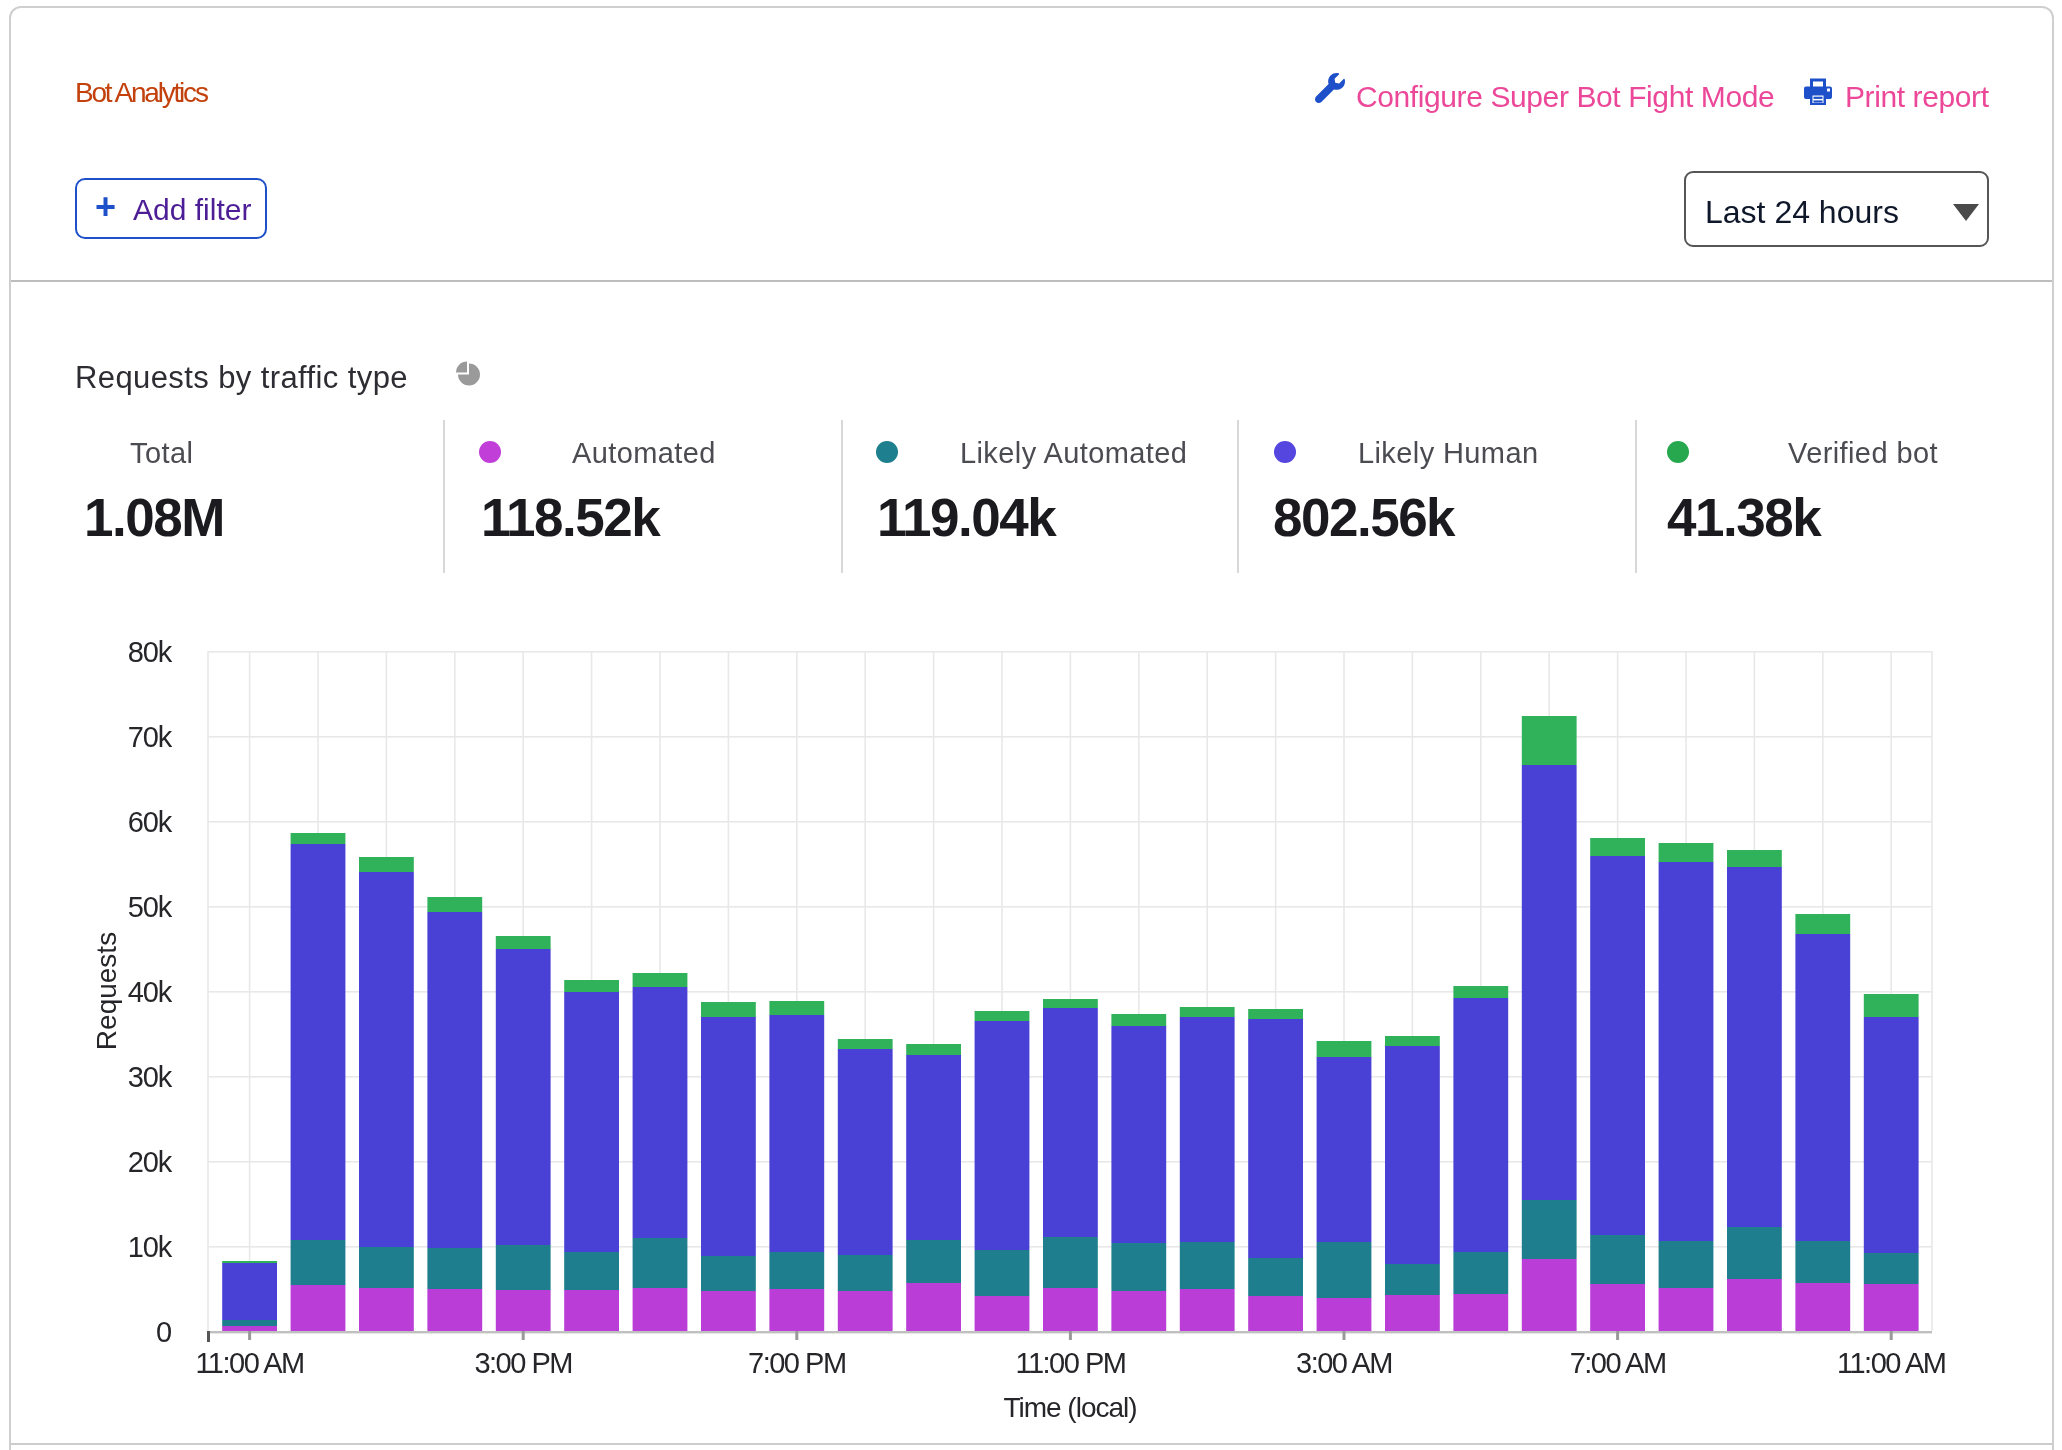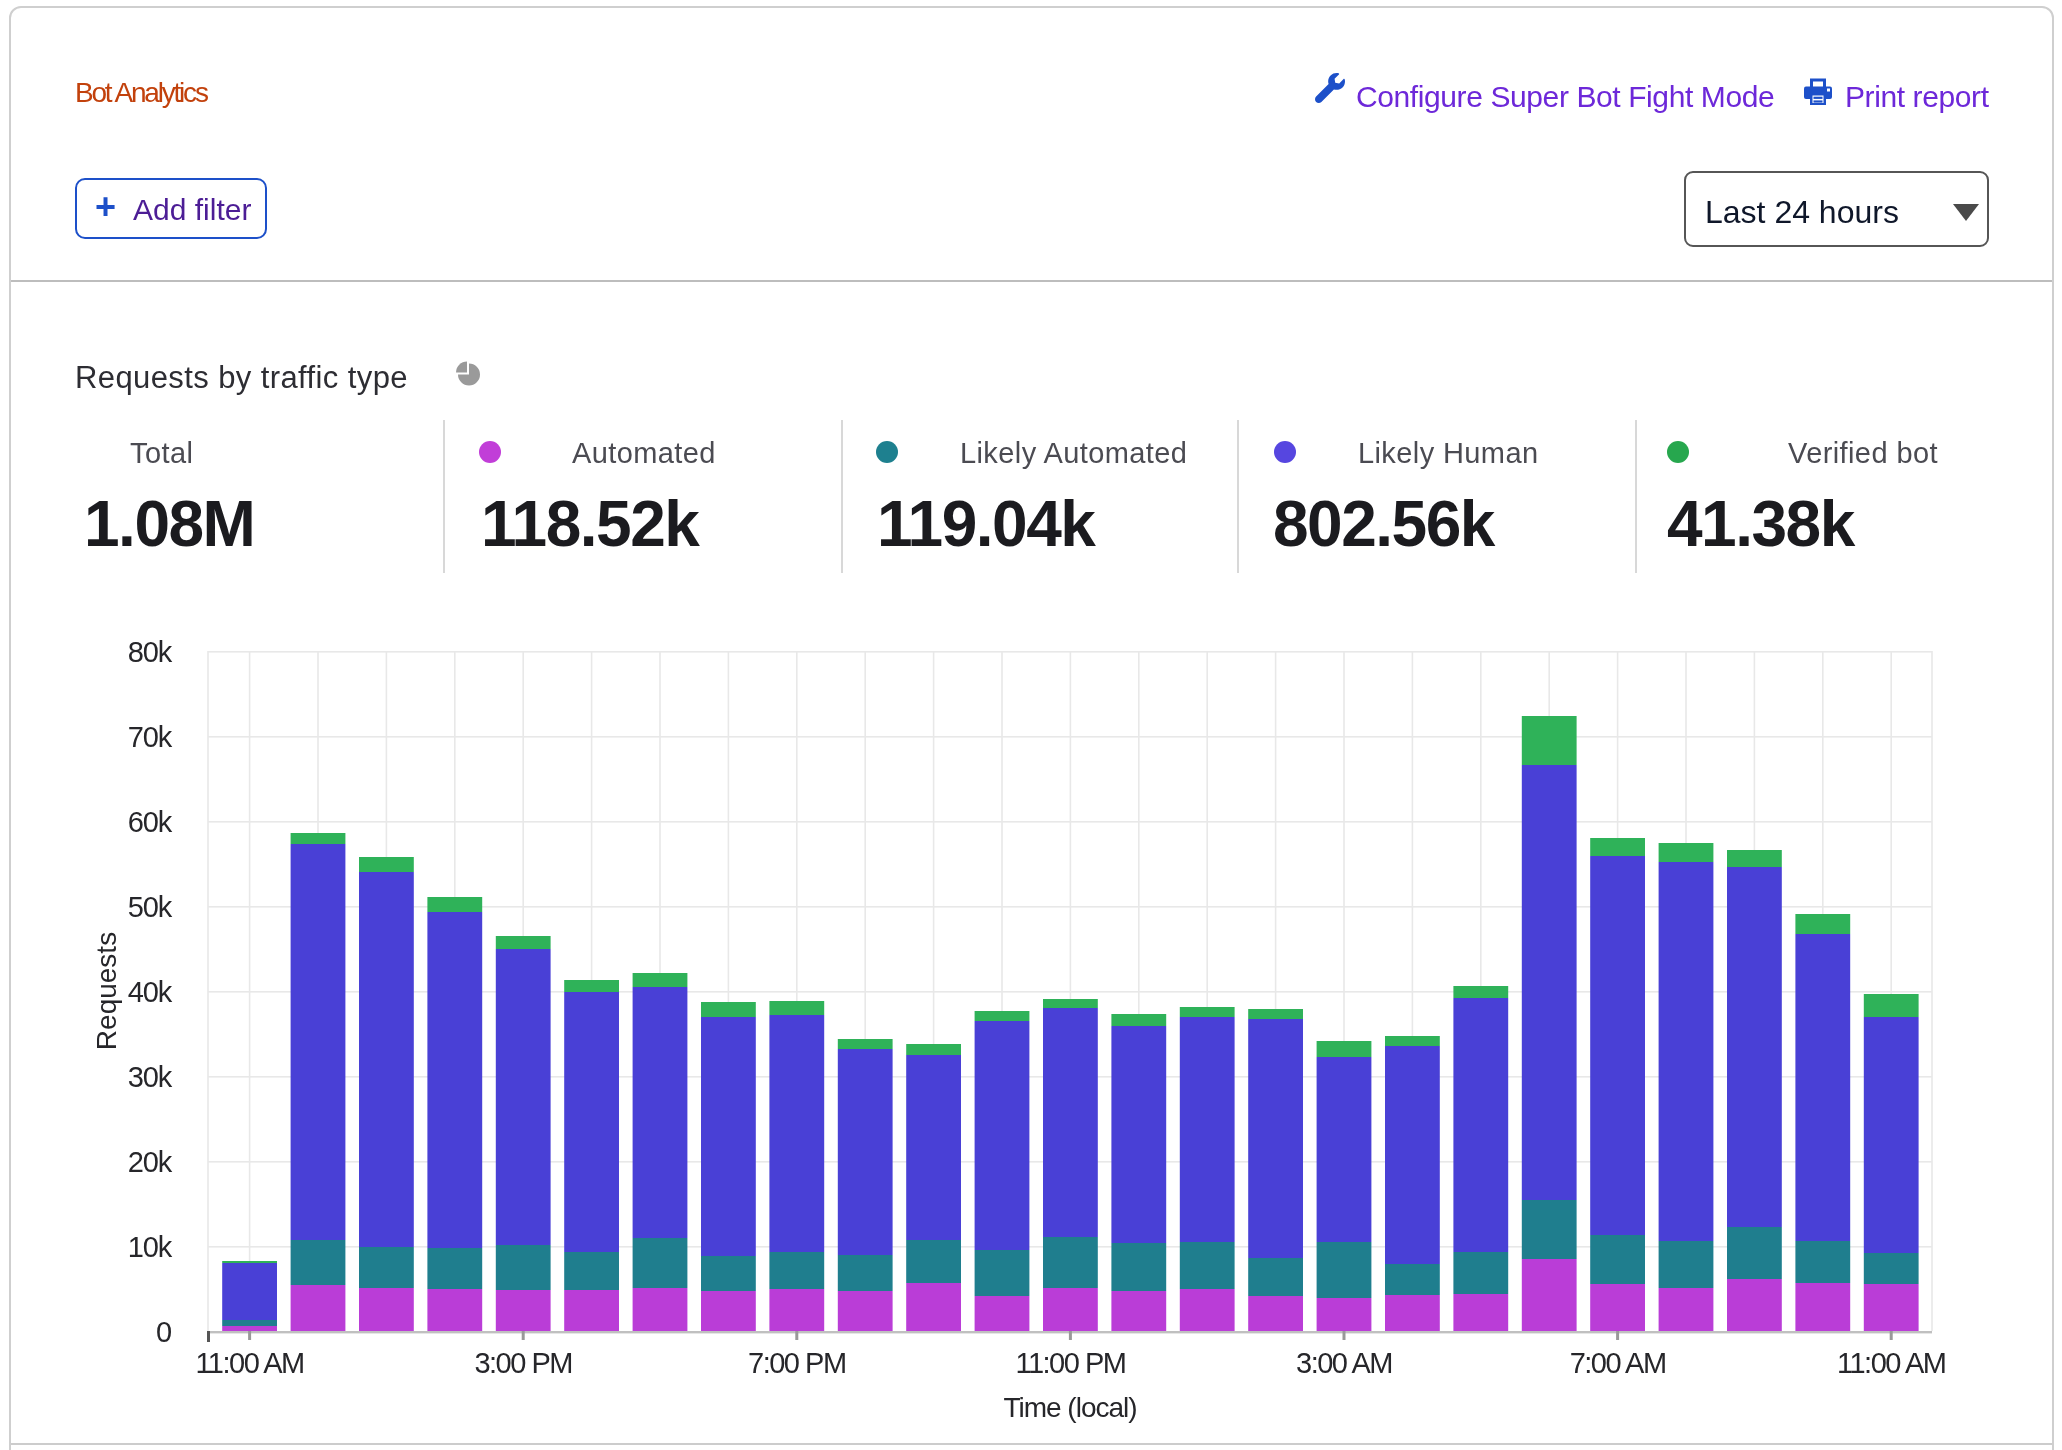--- a/index.html
+++ b/index.html
@@ -1,19 +1,19 @@
 <!DOCTYPE html>
 <html><head><meta charset="utf-8"><title>Bot Analytics</title>
 <style>
 html,body{margin:0;padding:0;background:#fff;}
 body{width:2062px;height:1450px;position:relative;font-family:"Liberation Sans",sans-serif;overflow:hidden;}
 .abs{position:absolute;}
 .lab{font-size:29px;color:#4b4b52;letter-spacing:0.4px;margin-left:44px;}
-.val{font-size:64px;font-weight:700;color:#1b1b1f;letter-spacing:-1.5px;text-align:right;}
-.link{font-size:30px;color:#6d28d9;letter-spacing:-0.4px;text-align:right;}
+.val{font-size:53px;font-weight:700;color:#1b1b1f;letter-spacing:-1.5px;text-align:right;}
+.link{font-size:30px;color:#ec4899;letter-spacing:-0.4px;text-align:right;}
 svg text{font-family:"Liberation Sans",sans-serif;}
 </style></head>
 <body>
 <div class="abs" style="left:9px;top:6px;width:2045px;height:1600px;border:2px solid #cfcfcf;border-radius:12px;box-sizing:border-box"></div>
 <div class="abs" style="left:11px;top:280px;width:2041px;height:2px;background:#bdbdbd"></div>
 <div class="abs" style="left:11px;top:1443px;width:2041px;height:2px;background:#cccccc"></div>
 <div class="abs" style="left:75px;top:77px;font-size:28px;font-weight:400;color:#c2410c;letter-spacing:-2.2px">Bot Analytics</div>
 <svg class="abs" style="left:1315px;top:71px" width="30" height="34" viewBox="0 0 512 512">
     <path fill="#1d50c9" d="M507.73 109.1c-2.24-9.03-13.54-12.09-20.12-5.51l-74.36 74.36-67.88-11.31-11.31-67.88 74.36-74.36c6.62-6.62 3.43-17.9-5.66-20.16-47.38-11.74-99.55.91-136.58 37.93-39.64 39.64-50.55 97.1-34.05 147.2L18.74 402.76c-24.99 24.99-24.99 65.51 0 90.5 24.99 24.99 65.51 24.99 90.5 0l213.21-213.21c50.12 16.71 107.47 5.68 147.37-34.22 37.07-37.07 49.7-89.32 37.91-136.73z"></path>
   </svg>

